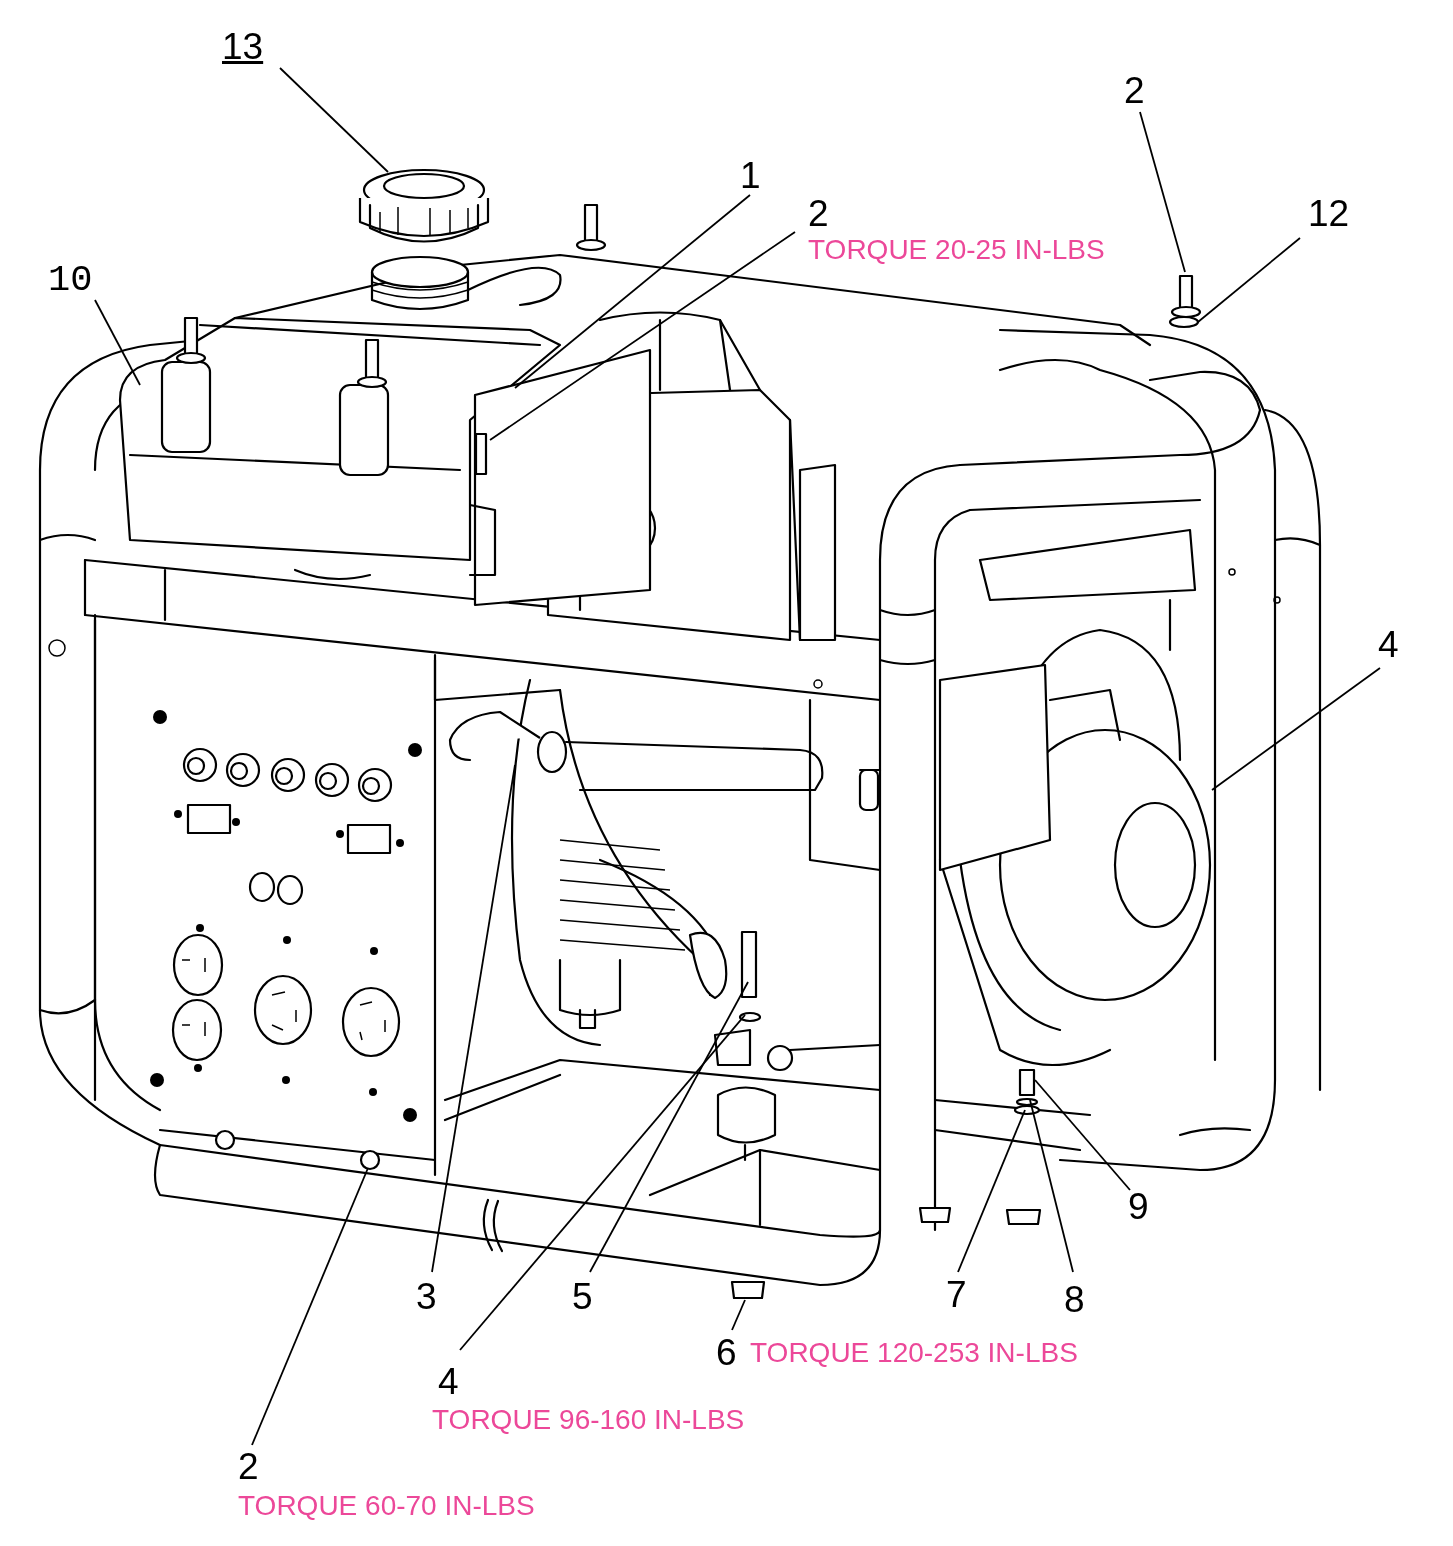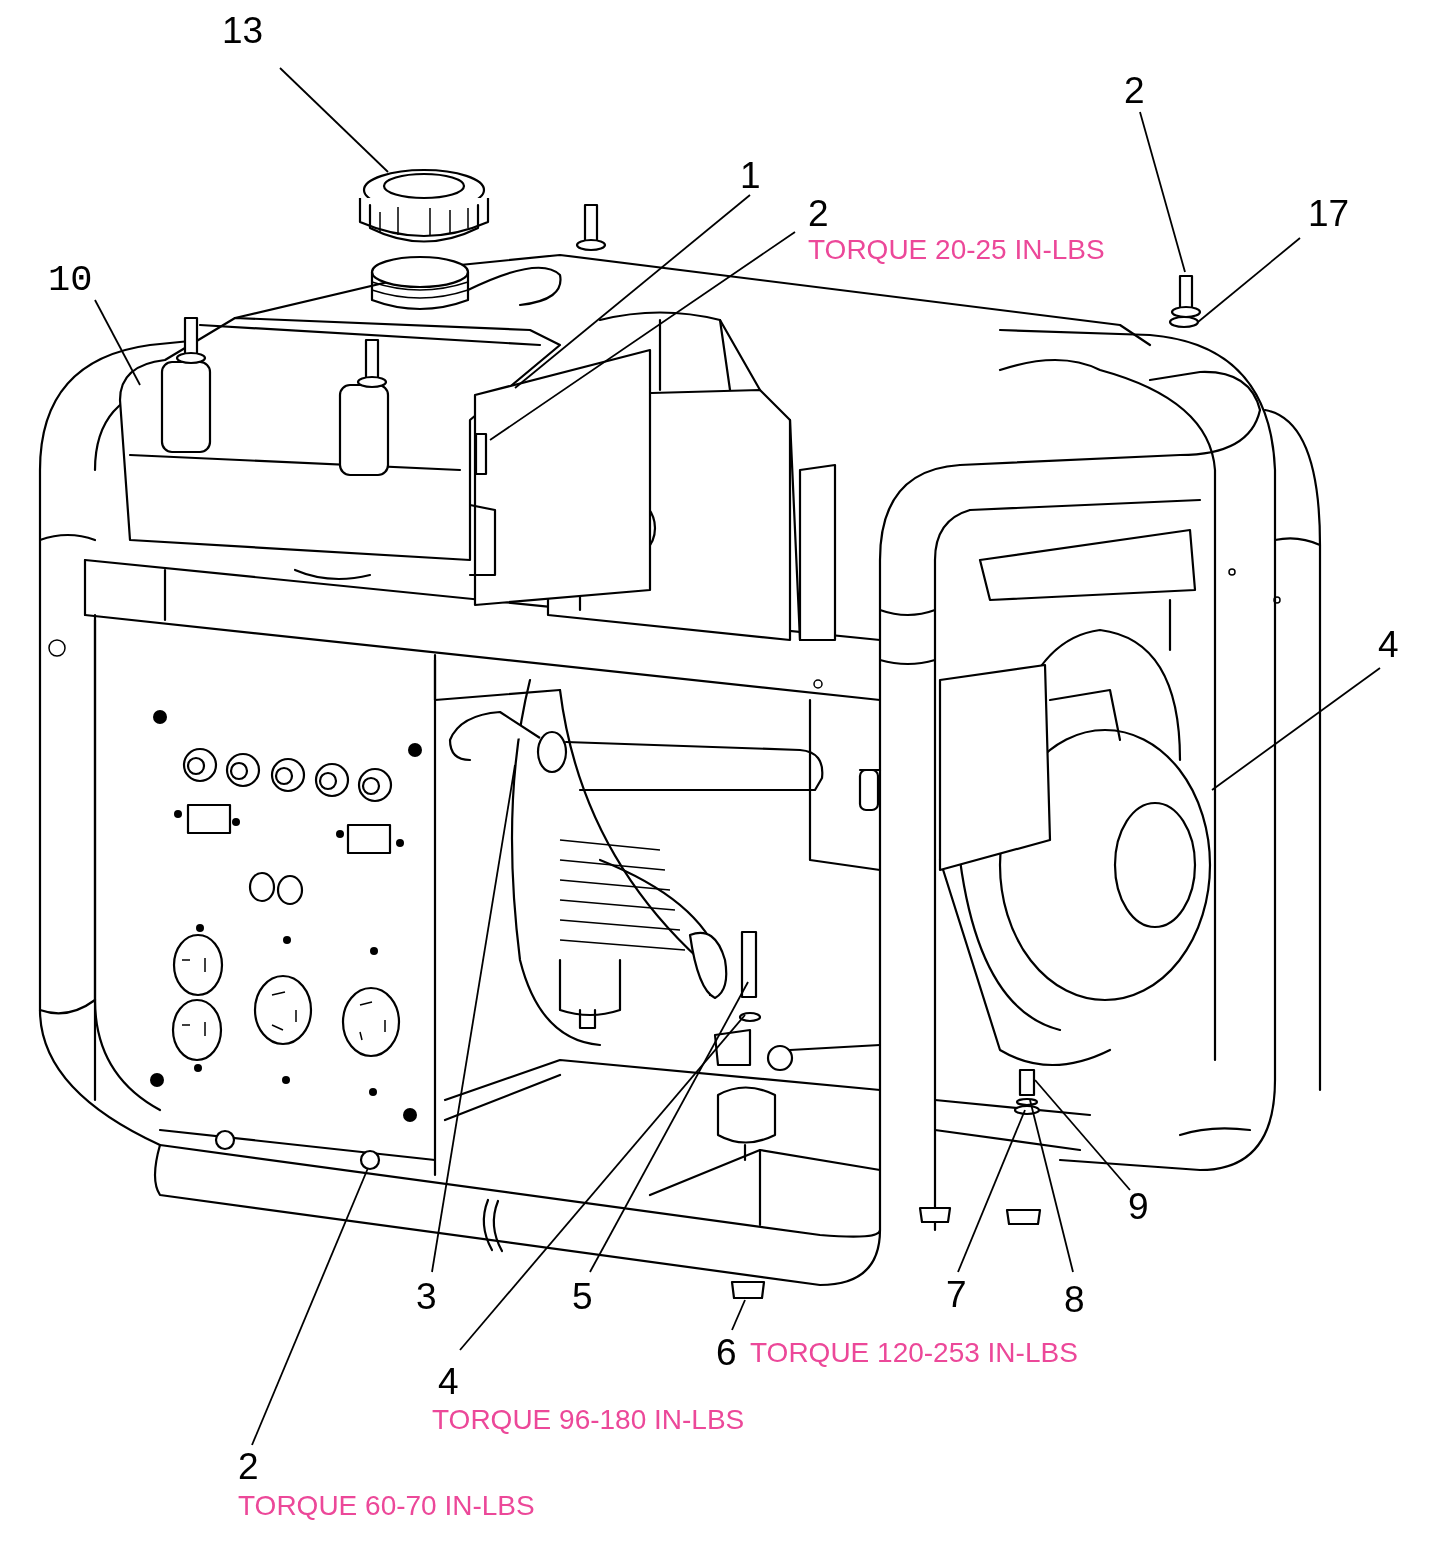--- a/index.html
+++ b/index.html
@@ -224,31 +224,31 @@
     <line class="leader" x1="460" y1="1350" x2="745" y2="1015"></line>
     <line class="leader" x1="590" y1="1272" x2="748" y2="982"></line>
     <line class="leader" x1="732" y1="1330" x2="745" y2="1300"></line>
     <line class="leader" x1="958" y1="1272" x2="1025" y2="1110"></line>
     <line class="leader" x1="1073" y1="1272" x2="1030" y2="1100"></line>
     <line class="leader" x1="1130" y1="1190" x2="1035" y2="1080"></line>
     <line class="leader" x1="252" y1="1445" x2="368" y2="1168"></line>
   </g>
 </svg>
 
-<div class="callout" style="left:222px;top:12px;">13</div>
+<div class="callout" style="left:222px;top:28px;text-decoration:underline;">13</div>
 <div class="callout" style="left:740px;top:157px;">1</div>
 <div class="callout" style="left:808px;top:195px;">2</div>
 <div class="torque" style="left:808px;top:236px;">TORQUE 20-25 IN-LBS</div>
 <div class="callout" style="left:1124px;top:72px;">2</div>
-<div class="callout" style="left:1308px;top:195px;">17</div>
+<div class="callout" style="left:1308px;top:195px;">12</div>
 <div class="callout" style="left:48px;top:262px;font-family:Liberation Mono, monospace;">10</div>
 <div class="callout" style="left:1378px;top:626px;">4</div>
 <div class="callout" style="left:416px;top:1278px;">3</div>
 <div class="callout" style="left:572px;top:1278px;">5</div>
 <div class="callout" style="left:946px;top:1276px;">7</div>
 <div class="callout" style="left:1064px;top:1281px;">8</div>
 <div class="callout" style="left:1128px;top:1188px;">9</div>
 <div class="callout" style="left:716px;top:1334px;">6</div>
 <div class="torque" style="left:750px;top:1339px;">TORQUE 120-253 IN-LBS</div>
 <div class="callout" style="left:438px;top:1363px;">4</div>
-<div class="torque" style="left:432px;top:1406px;">TORQUE 96-180 IN-LBS</div>
+<div class="torque" style="left:432px;top:1406px;">TORQUE 96-160 IN-LBS</div>
 <div class="callout" style="left:238px;top:1448px;">2</div>
 <div class="torque" style="left:238px;top:1492px;">TORQUE 60-70 IN-LBS</div>
 
 </body></html>

